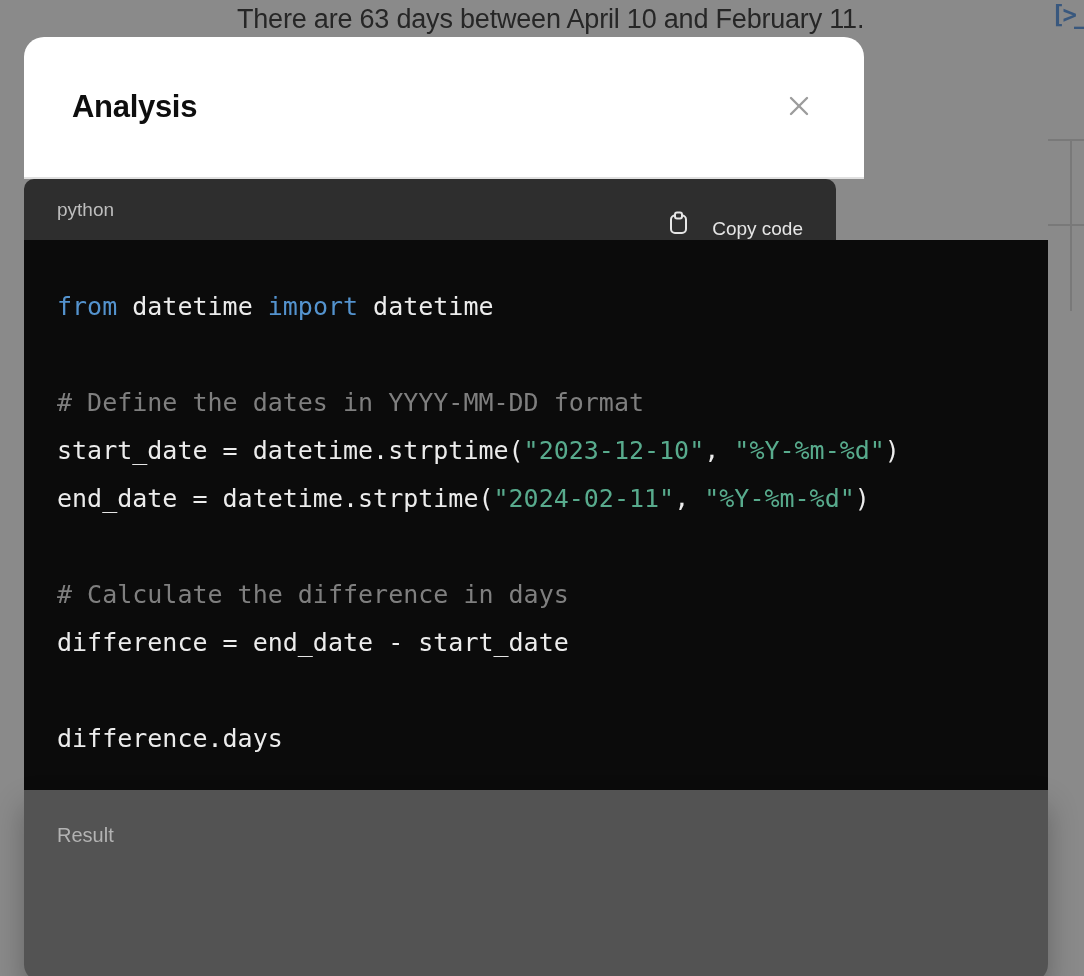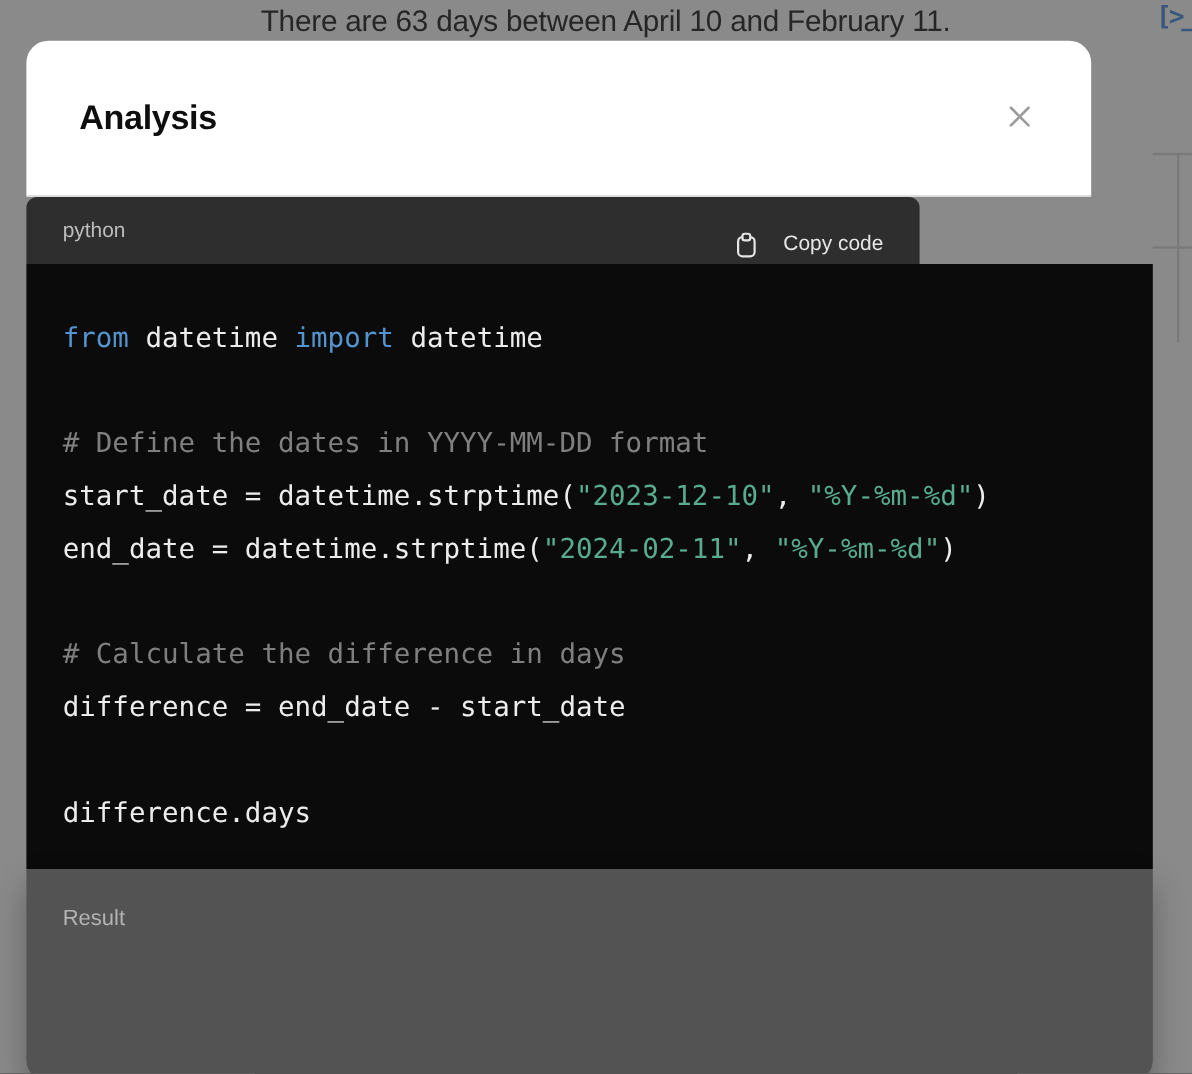--- a/index.html
+++ b/index.html
@@ -25,21 +25,21 @@
     letter-spacing: -3px; white-space: nowrap;
     width: 33px; overflow: hidden;
   }
   .bg-table-line { position: absolute; background: #797979; }
   .bg-h1 { left: 1048px; top: 139px; width: 36px; height: 2px; }
   .bg-h2 { left: 1048px; top: 224px; width: 36px; height: 2px; }
   .bg-v1 { left: 1070px; top: 139px; width: 2px; height: 172px; }
 
   
   .modal-header {
-    position: absolute; left: 24px; top: 37px; width: 968px; height: 142px;
+    position: absolute; left: 24px; top: 37px; width: 840px; height: 142px;
     background: #ffffff;
     border-radius: 20px 20px 0 0;
     border-bottom: 2px solid #e0e0e0;
     display: flex; align-items: center; justify-content: space-between;
     padding: 0 48px;
   }
   .modal-title {
     font-size: 31px; font-weight: 700; color: #0e0e0e; letter-spacing: -0.3px;
   }
   .close-btn {
@@ -49,21 +49,21 @@
 
   .code-header {
     position: absolute; left: 24px; top: 179px; width: 812px; height: 61px;
     background: #2e2e2e;
     border-radius: 10px 10px 0 0;
     display: flex; align-items: center; justify-content: space-between;
     padding: 0 33px;
   }
   .lang-label { font-size: 19px; color: #bdbdbd; }
   .copy-btn {
-    display: flex; align-items: flex-start; gap: 23px;
+    display: flex; align-items: flex-end; gap: 23px;
     background: transparent; border: none; cursor: pointer;
     font-family: "Liberation Sans", sans-serif;
     font-size: 19px; color: #e6e6e6; margin-top: 32px;
   }
 
   .code-area {
     position: absolute; left: 24px; top: 240px; width: 1024px; height: 550px;
     background: #0b0b0b;
     overflow: hidden;
   }

